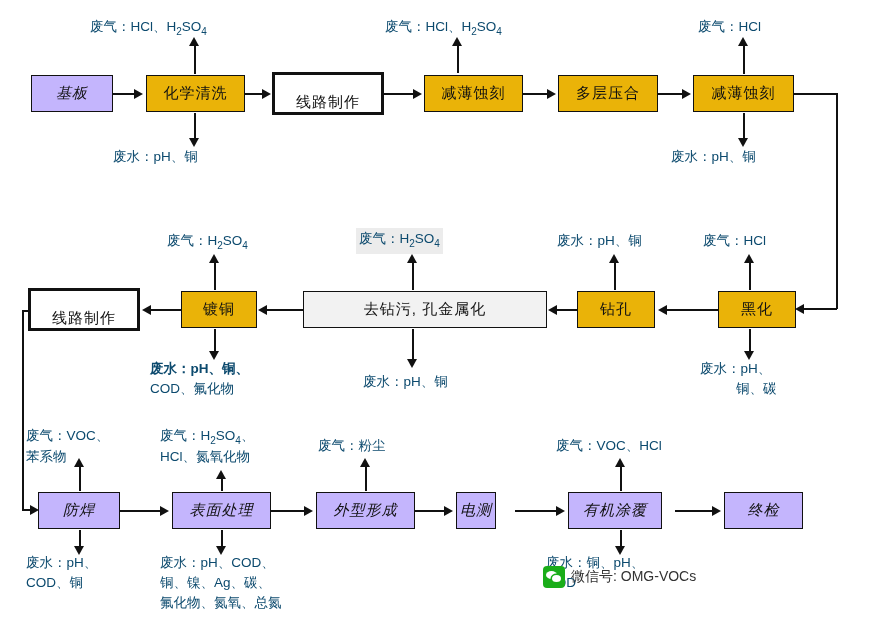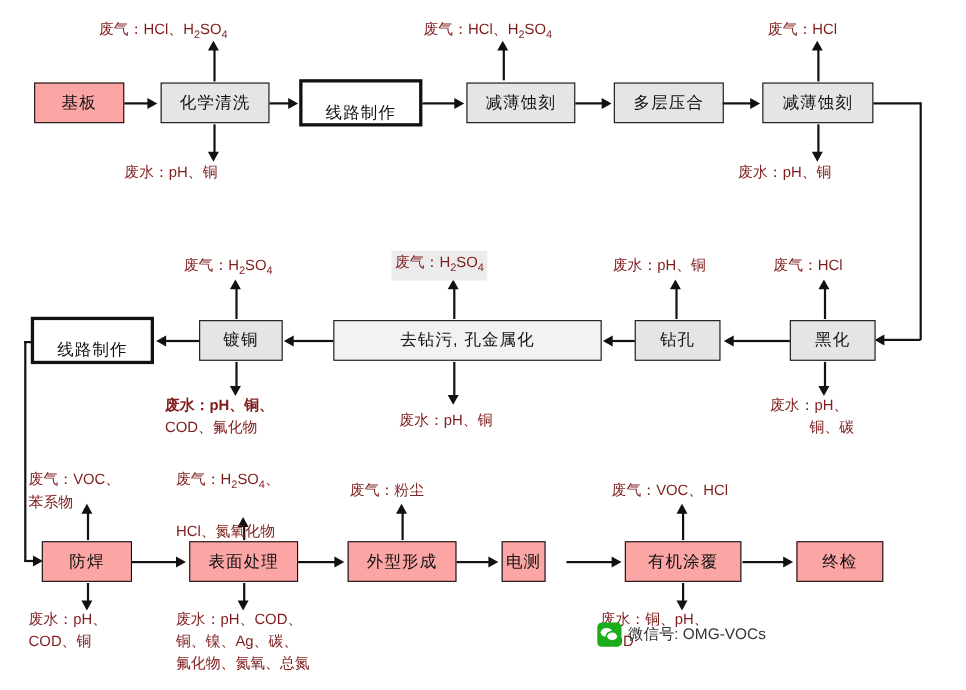--- a/index.html
+++ b/index.html
@@ -13,45 +13,46 @@
     height: 627px;
     background: #ffffff;
     font-family: "Liberation Sans", sans-serif;
     color: #111111;
     overflow: hidden;
   }
   .node {
     position: absolute;
     box-sizing: border-box;
     border: 1px solid #111111;
-    background: #e5e5e5;
+    background: #eab308;
     display: flex;
     align-items: center;
     justify-content: center;
     font-size: 15px;
     letter-spacing: 1px;
     white-space: nowrap;
   }
   .node.plain {
-    background: #fca5a5;
+    background: #c4b5fd;
+    font-style: italic;
   }
   .node.bold {
     border: 3px solid #111111;
     background: #ffffff;
     align-items: flex-end;
   }
   .node.wide {
     background: #f2f2f2;
   }
   .label {
     position: absolute;
     font-size: 13.5px;
     line-height: 19px;
     white-space: pre;
-    color: #7f1d1d;
+    color: #0c4a6e;
   }
   .label.shade {
     background: #ececec;
     padding: 1px 3px;
   }
   .sub {
     font-size: 10px;
     vertical-align: sub;
   }
   .line {
@@ -275,21 +276,21 @@
   </div>
 
   <div class="node plain" style="left:316px; top:492px; width:99px; height:37px;">
     <span>外型形成</span>
   </div>
 
   <div class="node plain" style="left:456px; top:492px; width:40px; height:37px;">
     <span>电测</span>
   </div>
 
-  <div class="node plain" style="left:568px; top:492px; width:106px; height:37px;">
+  <div class="node plain" style="left:568px; top:492px; width:94px; height:37px;">
     <span>有机涂覆</span>
   </div>
 
   <div class="node plain" style="left:724px; top:492px; width:79px; height:37px;">
     <span>终检</span>
   </div>
 
   <div class="line hline" style="left:120px; top:510px; width:41px;"></div>
   <div class="arrow right" style="left:160px; top:506px;"></div>
 
@@ -323,21 +324,21 @@
   <div class="line vline" style="left:221px; top:530px; height:19px;"></div>
   <div class="arrow down" style="left:216px; top:546px;"></div>
 
   <div class="line vline" style="left:620px; top:530px; height:19px;"></div>
   <div class="arrow down" style="left:615px; top:546px;"></div>
 
   <div class="label" style="left:26px; top:426px;">废气：VOC、</div>
   <div class="label" style="left:26px; top:447px;">苯系物</div>
 
   <div class="label" style="left:160px; top:426px;">废气：H<span class="sub">2</span>SO<span class="sub">4</span>、</div>
-  <div class="label" style="left:160px; top:473px;text-align:center;">HCl、氮氧化物</div>
+  <div class="label" style="left:160px; top:447px;text-align:center;">HCl、氮氧化物</div>
 
   <div class="label" style="left:318px; top:436px;">废气：粉尘</div>
 
   <div class="label" style="left:556px; top:436px;">废气：VOC、HCl</div>
 
   <div class="label" style="left:26px; top:553px;">废水：pH、</div>
   <div class="label" style="left:26px; top:573px;">COD、铜</div>
 
   <div class="label" style="left:160px; top:553px;">废水：pH、COD、</div>
   <div class="label" style="left:160px; top:573px;">铜、镍、Ag、碳、</div>

